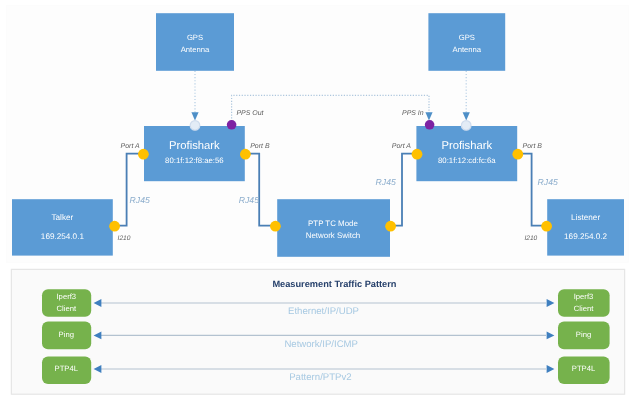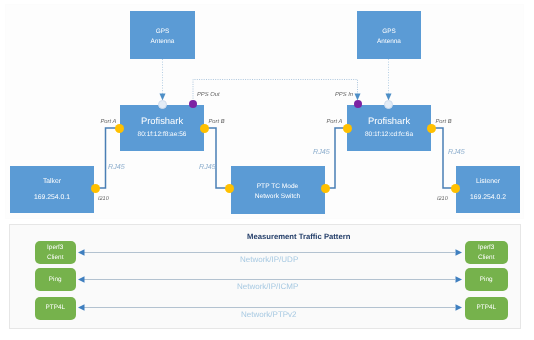--- a/index.html
+++ b/index.html
@@ -127,21 +127,21 @@
   <span class="lbl port-lbl" style="left:335px;top:92.2px;">PPS In</span>
 
   <span class="lbl rj45" style="left:108px;top:161.5px;">RJ45</span>
   <span class="lbl rj45" style="left:199px;top:161.5px;">RJ45</span>
   <span class="lbl rj45" style="left:313px;top:146.5px;">RJ45</span>
   <span class="lbl rj45" style="left:448px;top:146.5px;">RJ45</span>
 
   <span class="lbl i210" style="left:98px;top:195.5px;">I210</span>
   <span class="lbl i210" style="left:437px;top:195.5px;">I210</span>
 
-  <span class="sect-title" style="left:227px;top:231.5px;margin-left:20px;">Measurement Traffic Pattern</span>
+  <span class="sect-title" style="left:227px;top:231.5px;">Measurement Traffic Pattern</span>
 
   <div class="node green" style="left:34.5px;top:241px;width:41.5px;height:23px;">
     <span class="appt">Iperf3</span>
     <span class="appt" style="margin-top:2px;">Client</span>
   </div>
   <div class="node green" style="left:34.5px;top:268px;width:41.5px;height:23px;">
     <span class="appt">Ping</span>
   </div>
   <div class="node green" style="left:34.5px;top:296.5px;width:41.5px;height:23px;">
     <span class="appt">PTP4L</span>
@@ -151,16 +151,16 @@
     <span class="appt">Iperf3</span>
     <span class="appt" style="margin-top:2px;">Client</span>
   </div>
   <div class="node green" style="left:464.5px;top:268px;width:43.5px;height:23px;">
     <span class="appt">Ping</span>
   </div>
   <div class="node green" style="left:464.5px;top:296.5px;width:43.5px;height:23px;">
     <span class="appt">PTP4L</span>
   </div>
 
-  <span class="proto" style="left:240px;top:254.8px;">Network/IP/UDP</span>
+  <span class="proto" style="left:240px;top:254.8px;">Ethernet/IP/UDP</span>
   <span class="proto" style="left:237px;top:281.8px;">Network/IP/ICMP</span>
-  <span class="proto" style="left:241px;top:309.8px;">Network/PTPv2</span>
+  <span class="proto" style="left:241px;top:309.8px;">Pattern/PTPv2</span>
 </div>
 
 </body></html>

